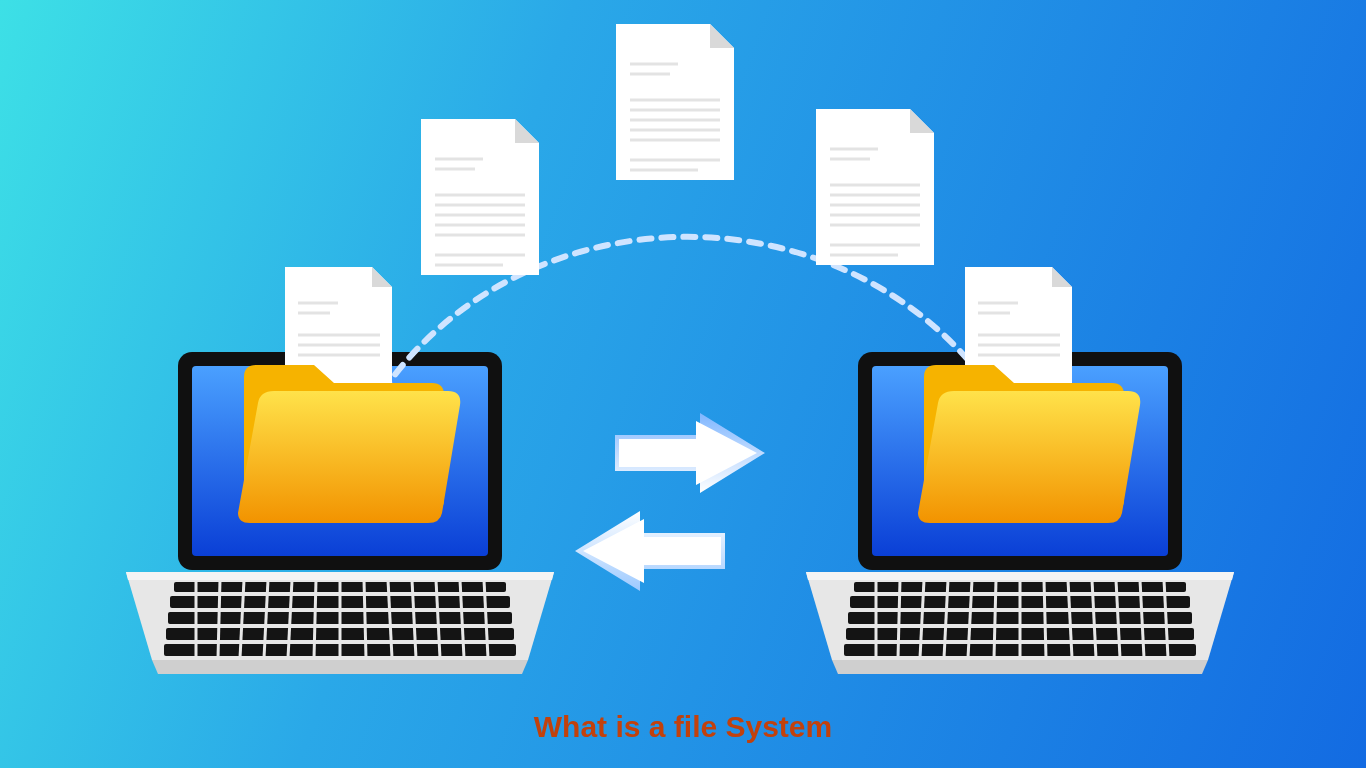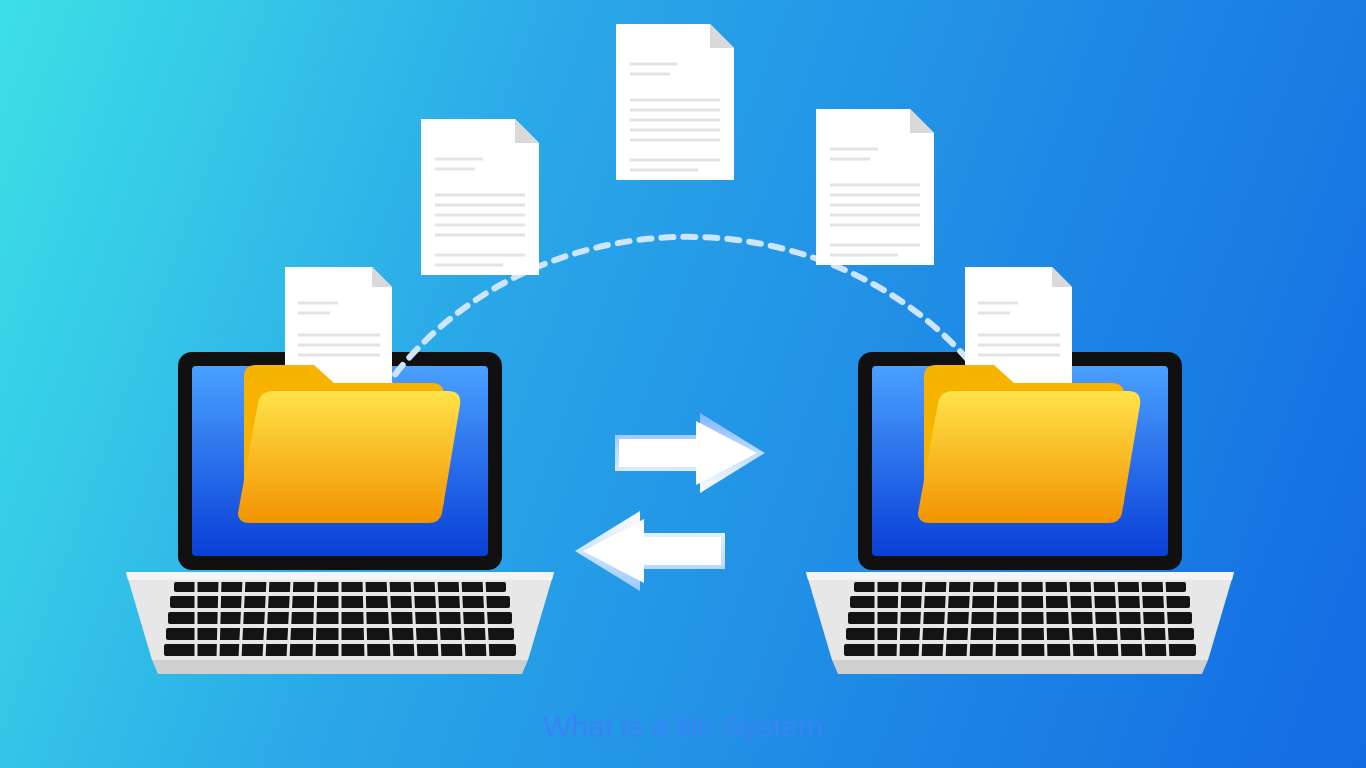--- a/index.html
+++ b/index.html
@@ -11,22 +11,22 @@
     position: relative;
     overflow: hidden;
   }
   .canvas { position: relative; width: 100%; height: 100%; }
   .caption {
     position: absolute;
     bottom: 24px;
     width: 100%;
     text-align: center;
     font-size: 30px;
-    font-weight: 400;
-    color: #3b82f6;
+    font-weight: 700;
+    color: #c2410c;
   }
   
   .laptop {
     position: absolute;
     width: 440px;
     height: 330px;
   }
   .laptop.left { left: 120px; top: 350px; }
   .laptop.right { left: 800px; top: 350px; }
   

